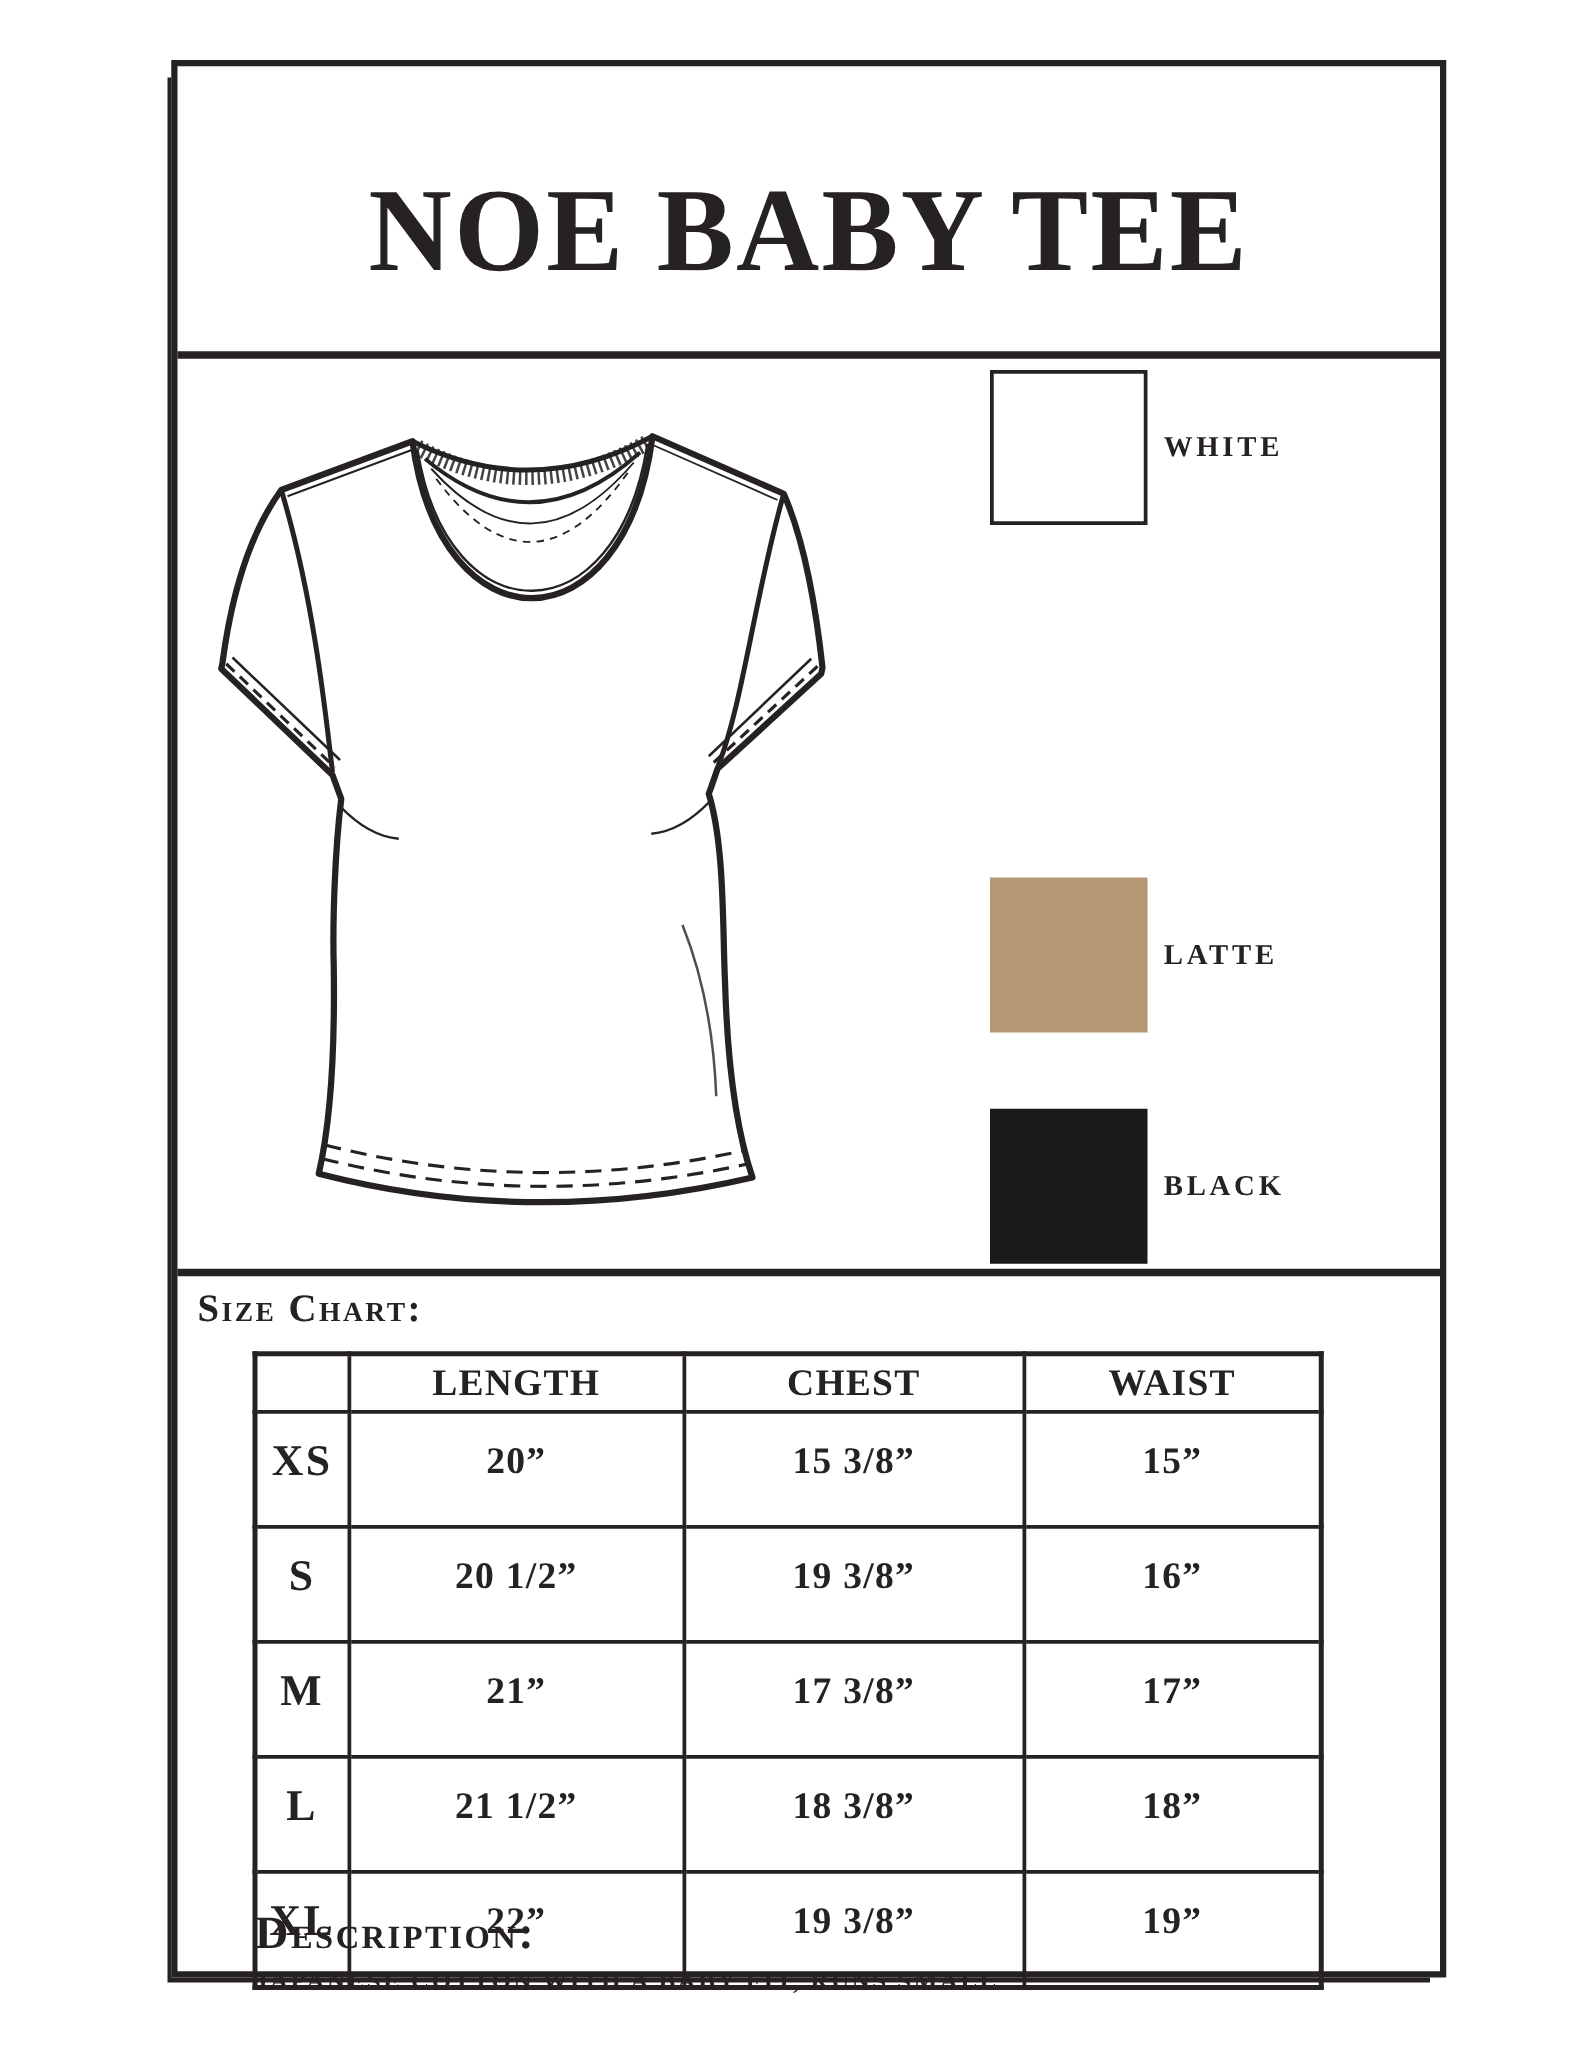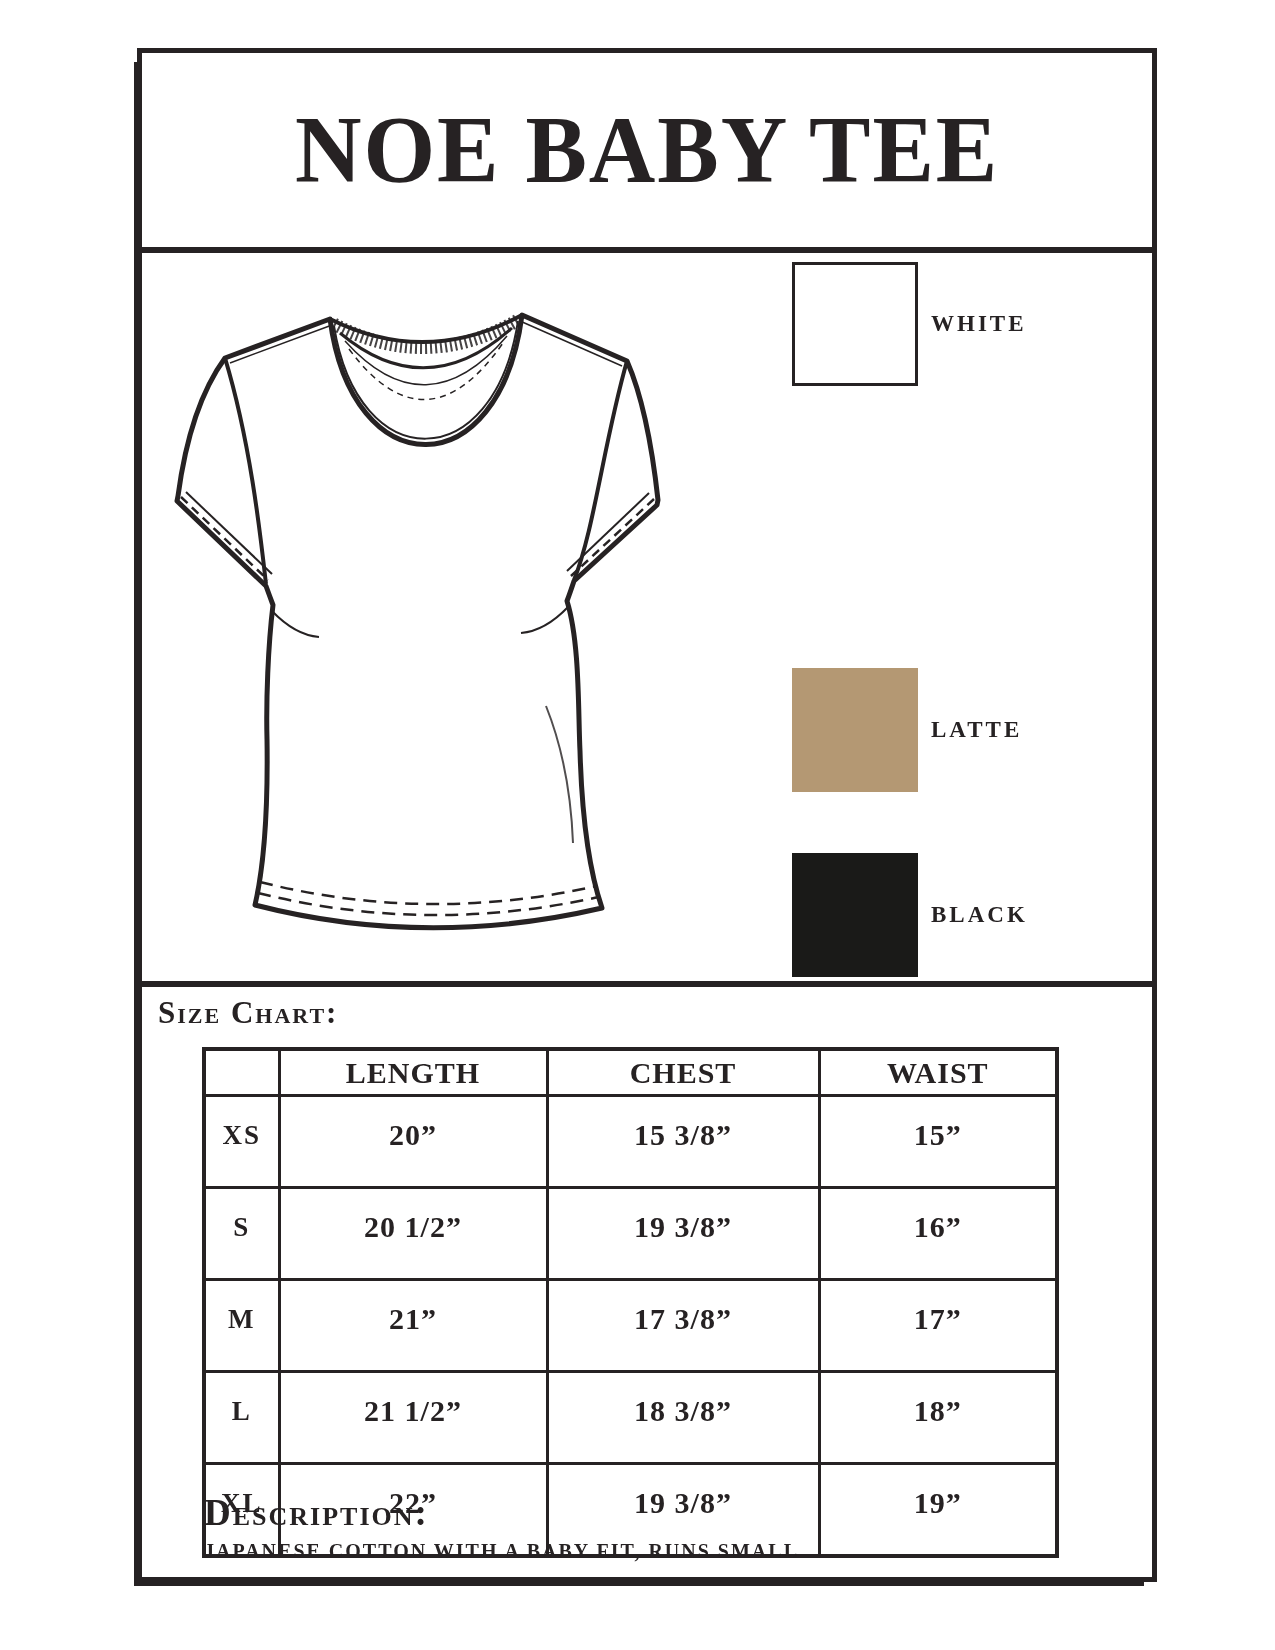--- a/index.html
+++ b/index.html
@@ -7,21 +7,21 @@
 
   .page{
     position:absolute;left:137px;top:48px;width:1020px;height:1534px;
     border:5px solid #262223;box-sizing:border-box;background:#fff;
     box-shadow:-8px 9px 0 -5px #262223;
   }
 
   
   .title-box{
     height:194px;border-bottom:6px solid #262223;
-    display:flex;align-items:center;justify-content:center;box-sizing:content-box;
+    display:flex;align-items:center;justify-content:center;box-sizing:content-box;margin-top:34px;
   }
   .title-box h1{
     margin:0;font-family:"Liberation Serif",serif;font-weight:bold;
     font-size:95px;letter-spacing:2px;color:#262223;white-space:nowrap;
     transform:scaleX(0.97);transform-origin:center;
   }
 
   
   .image-area{position:relative;height:728px;border-bottom:6px solid #262223;text-align:right;}
   .tee-svg{position:absolute;left:20px;top:28px;}
@@ -44,21 +44,21 @@
     position:absolute;left:60px;top:60px;width:853px;
     border-collapse:collapse;table-layout:fixed;
     border:4px solid #262223;
   }
   table.sizes th,table.sizes td{
     border:3px solid #262223;text-align:center;vertical-align:middle;
     font-weight:bold;color:#262223;letter-spacing:1px;white-space:nowrap;margin-top:40px;
   }
   table.sizes th{height:41px;font-size:30px;}
   table.sizes td{height:74px;font-size:30px;padding-bottom:14px;}
-  table.sizes td.size-cell{font-size:27px;letter-spacing:2px;}
+  table.sizes td.size-cell{font-size:35px;letter-spacing:2px;}
   col.c-size{width:75px;}  col.c-length{width:268px;}
   col.c-chest{width:272px;} col.c-waist{width:238px;}
 
   .desc{position:absolute;left:62px;top:504px;}
   .desc-heading{font-variant:small-caps;font-weight:bold;font-size:37px;letter-spacing:2px;}
   .desc-text{font-weight:bold;font-size:20px;letter-spacing:2px;margin-top:6px;}
 </style>
 </head>
 <body>
 

